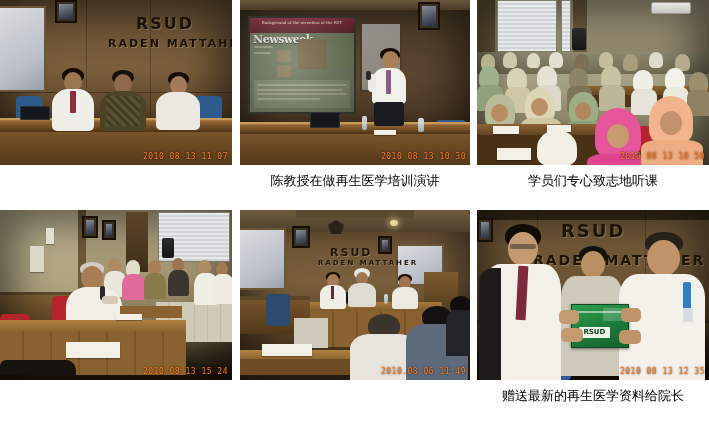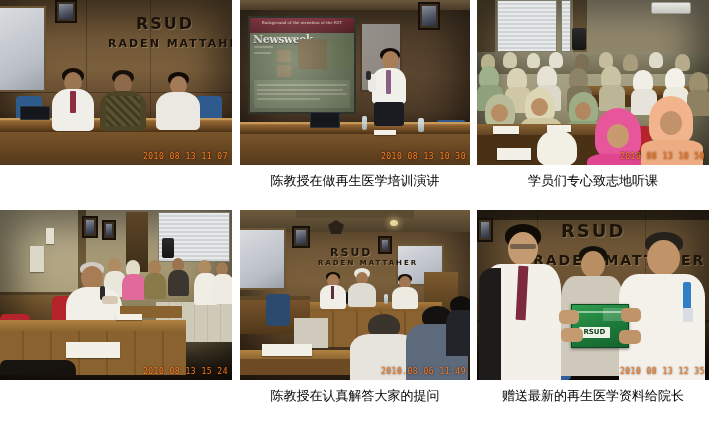--- a/index.html
+++ b/index.html
@@ -528,21 +528,20 @@
           <div class="body" style="left:0;top:14px;width:30px;height:46px;background:#23242a;border-radius:30% 30% 0 0;"></div>
         </div>
 
         <div class="layer" style="left:-6px;top:140px;width:150px;height:10px;background:linear-gradient(180deg,#b08440,#8a6230);z-index:33;"></div>
         <div class="layer" style="left:-6px;top:149px;width:150px;height:16px;background:#6d4a23;z-index:33;"></div>
         <div class="paper" style="left:22px;top:134px;width:50px;height:12px;z-index:34;"></div>
         <div class="layer" style="left:54px;top:108px;width:34px;height:30px;background:#cfcabc;z-index:24;"></div>
         <div class="vig"></div>
         <div class="timestamp">2010.08.06 11:49</div>
       </div>
-      <div class="caption cap-center"><span class="cap-seg">陈教授在认真解答大家的提问</span></div>
     </div>
 
     <div class="cell c3">
       <div class="photo">
         <div class="layer" style="inset:0;background:linear-gradient(180deg,#7e6440 0%,#6a5132 45%,#4a3720 75%,#2a1e11 100%);"></div>
         <div class="layer" style="left:0;top:0;width:232px;height:10px;background:#3c2e1c;"></div>
         <div class="frame" style="left:0px;top:8px;width:16px;height:24px;"></div>
 
         <div class="walltext" style="left:84px;top:10px;font-size:18px;color:#1c1409;">RSUD</div>
         <div class="walltext" style="left:56px;top:42px;font-size:14px;color:#1d1509;">RADEN MATTAHER</div>

